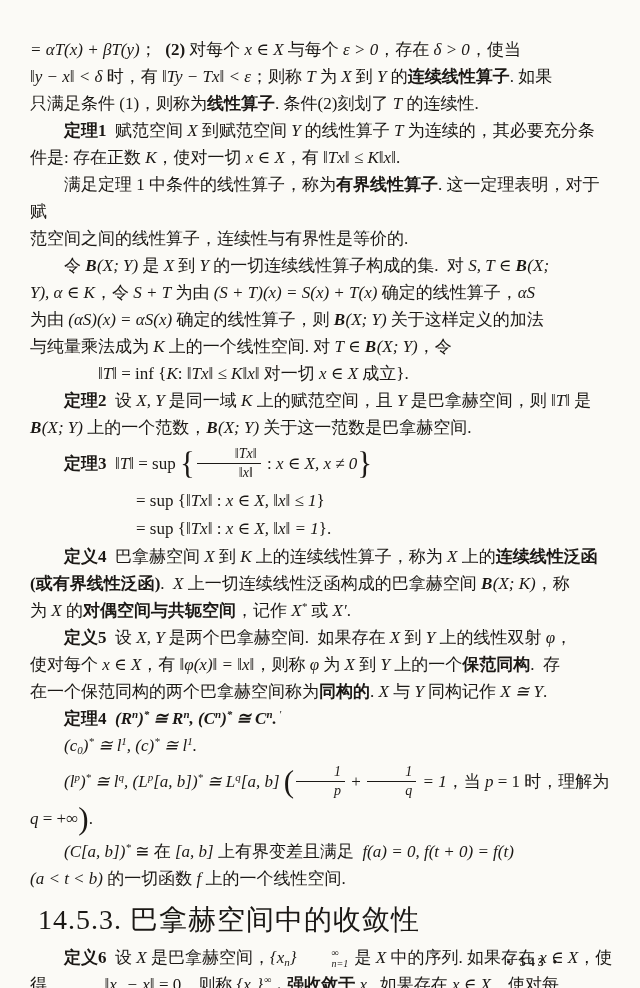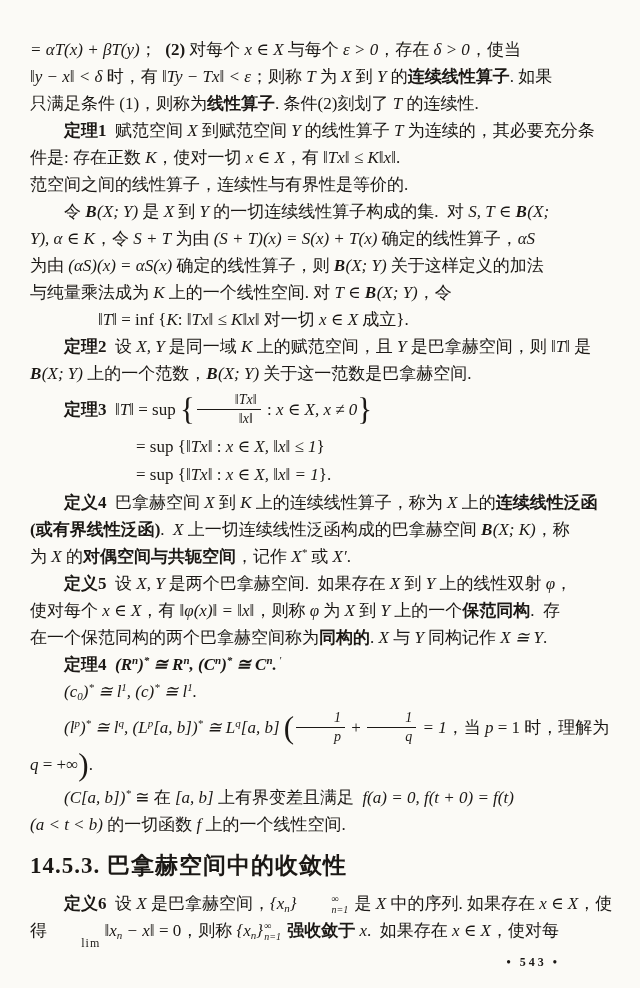--- a/index.html
+++ b/index.html
@@ -24,24 +24,24 @@
     line-height: 27px;
     white-space: pre-wrap;
     min-height: 27px;
   }
   .ind { text-indent: 34px; }
   .tall { line-height: 46px; }
   .center-f { margin-left: 68px; }
   .supcont { margin-left: 106px; line-height: 28px; }
   .mt6 { margin-top: 6px; }
   .heading {
-    font-size: 23px;
-    font-weight: bold;
+    font-size: 28px;
+    font-weight: normal;
     line-height: 28px;
-    margin: 14px 0 10px 0;
+    margin: 14px 0 10px 8px;
     letter-spacing: 1px;
   }
   .it { font-style: italic; }
   .bold { font-weight: bold; }
   .bi { font-weight: bold; font-style: italic; }
   .scr { font-style: italic; font-weight: bold; letter-spacing: 0.5px; }
   .sup { font-size: 11px; vertical-align: 6px; line-height: 0; }
   .sub { font-size: 11px; vertical-align: -3px; line-height: 0; }
   .br { font-size: 31px; font-weight: 400; vertical-align: -5px; line-height: 0; }
   .frac {
@@ -86,20 +86,21 @@
 </head>
 <body>
 
 <div class="page">
   <div>
       <div class="line"><span class="it">= αT(x) + βT(y)</span><span>；  </span><span class="bold">(2)</span><span> 对每个 </span><span class="it">x ∈ X</span><span> 与每个 </span><span class="it">ε &gt; 0</span><span>，存在 </span><span class="it">δ &gt; 0</span><span>，使当</span></div>
       <div class="line"><span class="it">‖y − x‖ &lt; δ</span><span> 时，有 </span><span class="it">‖Ty − Tx‖ &lt; ε</span><span>；则称 </span><span class="it">T</span><span> 为 </span><span class="it">X</span><span> 到 </span><span class="it">Y</span><span> 的</span><span class="bold">连续线性算子</span><span>. 如果</span></div>
       <div class="line"><span>只满足条件 (1)，则称为</span><span class="bold">线性算子</span><span>. 条件(2)刻划了 </span><span class="it">T</span><span> 的连续性.</span></div>
       <div class="line ind"><span class="bold">定理1</span><span>  赋范空间 </span><span class="it">X</span><span> 到赋范空间 </span><span class="it">Y</span><span> 的线性算子 </span><span class="it">T</span><span> 为连续的，其必要充分条</span></div>
       <div class="line"><span>件是: 存在正数 </span><span class="it">K</span><span>，使对一切 </span><span class="it">x ∈ X</span><span>，有 </span><span class="it">‖Tx‖ ≤ K‖x‖</span><span>.</span></div>
+      <div class="line ind"><span>满足定理 1 中条件的线性算子，称为</span><span class="bold">有界线性算子</span><span>. 这一定理表明，对于赋</span></div>
       <div class="line"><span>范空间之间的线性算子，连续性与有界性是等价的.</span></div>
       <div class="line ind"><span>令 </span><span class="scr">B</span><span class="it">(X; Y)</span><span> 是 </span><span class="it">X</span><span> 到 </span><span class="it">Y</span><span> 的一切连续线性算子构成的集.  对 </span><span class="it">S, T ∈ </span><span class="scr">B</span><span class="it">(X;</span></div>
       <div class="line"><span class="it">Y), α ∈ K</span><span>，令 </span><span class="it">S + T</span><span> 为由 </span><span class="it">(S + T)(x) = S(x) + T(x)</span><span> 确定的线性算子，</span><span class="it">αS</span></div>
       <div class="line"><span>为由 </span><span class="it">(αS)(x) = αS(x)</span><span> 确定的线性算子，则 </span><span class="scr">B</span><span class="it">(X; Y)</span><span> 关于这样定义的加法</span></div>
       <div class="line"><span>与纯量乘法成为 </span><span class="it">K</span><span> 上的一个线性空间. 对 </span><span class="it">T ∈ </span><span class="scr">B</span><span class="it">(X; Y)</span><span>，令</span></div>
       <div class="line center-f"><span class="it">‖T‖</span><span> = inf {</span><span class="it">K</span><span>: </span><span class="it">‖Tx‖ ≤ K‖x‖</span><span> 对一切 </span><span class="it">x ∈ X</span><span> 成立}.</span></div>
       <div class="line ind"><span class="bold">定理2</span><span>  设 </span><span class="it">X, Y</span><span> 是同一域 </span><span class="it">K</span><span> 上的赋范空间，且 </span><span class="it">Y</span><span> 是巴拿赫空间，则 </span><span class="it">‖T‖</span><span> 是</span></div>
       <div class="line"><span class="scr">B</span><span class="it">(X; Y)</span><span> 上的一个范数，</span><span class="scr">B</span><span class="it">(X; Y)</span><span> 关于这一范数是巴拿赫空间.</span></div>
       <div class="line ind tall"><span class="bold">定理3</span><span>  </span><span class="it">‖T‖</span><span> = sup </span><span class="br">{</span><span class="frac"><span class="fn">‖Tx‖</span><span class="fd">‖x‖</span></span><span> : </span><span class="it">x ∈ X, x ≠ 0</span><span class="br">}</span></div>
       <div class="line supcont"><span>= sup {</span><span class="it">‖Tx‖</span><span> : </span><span class="it">x ∈ X, ‖x‖ ≤ 1</span><span>}</span></div>

